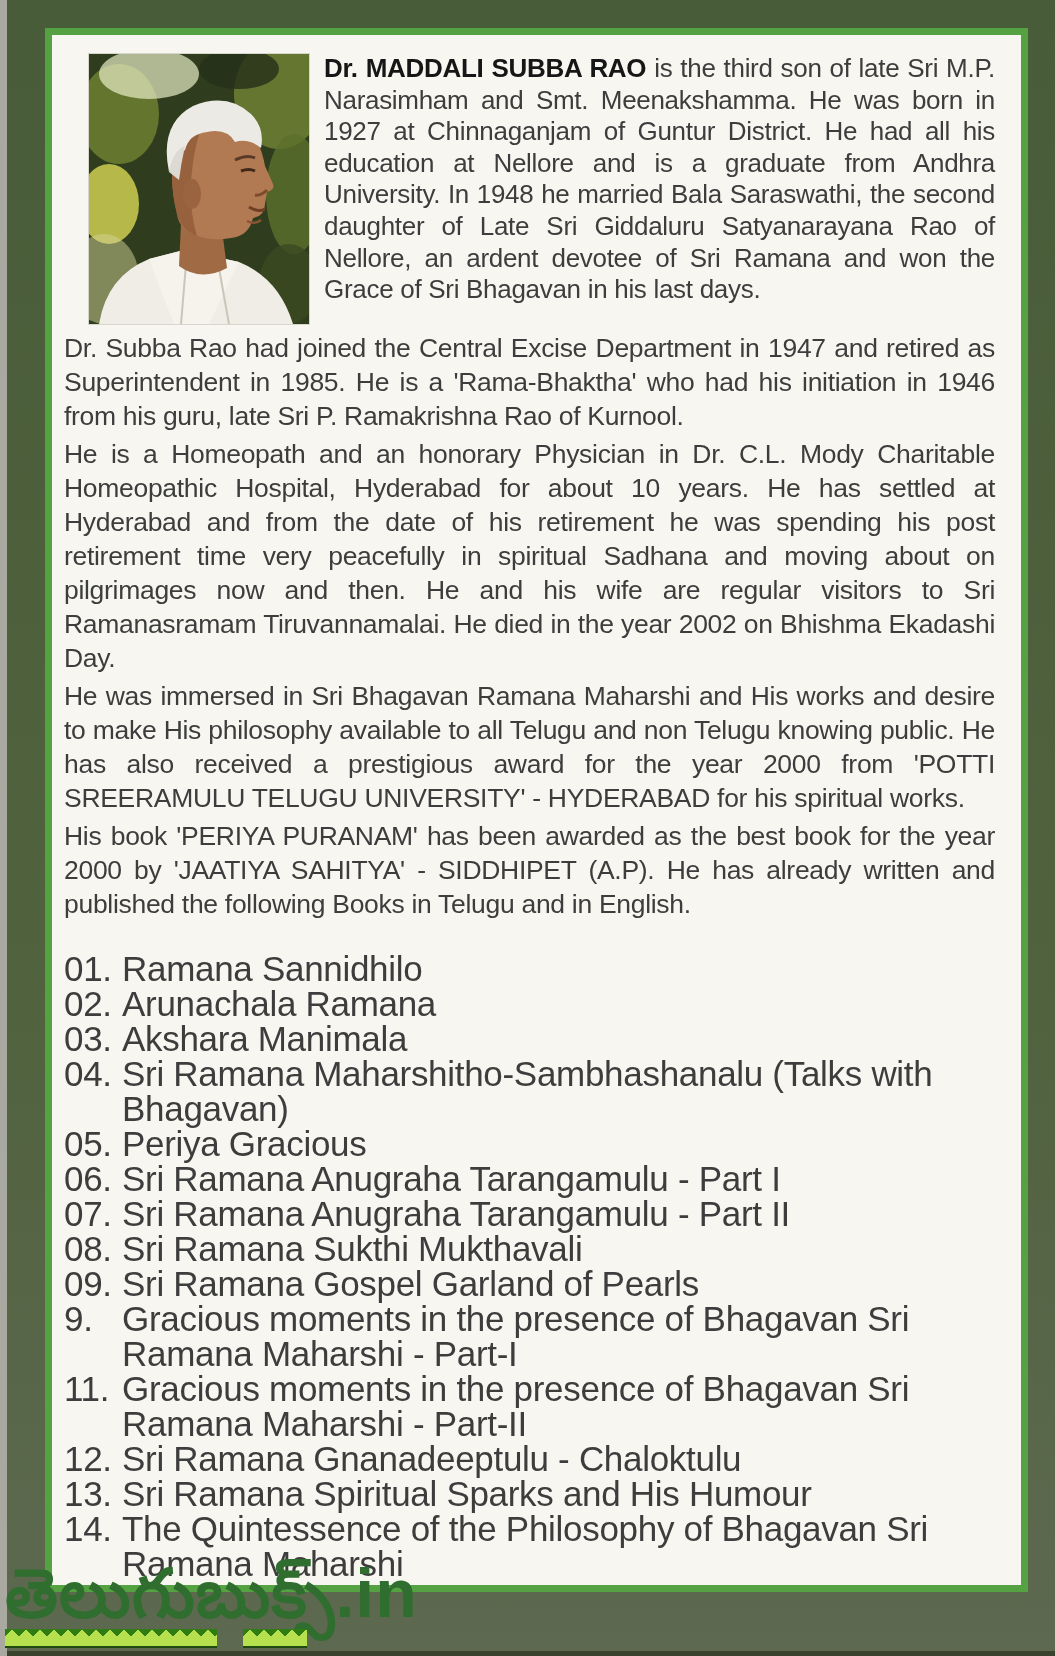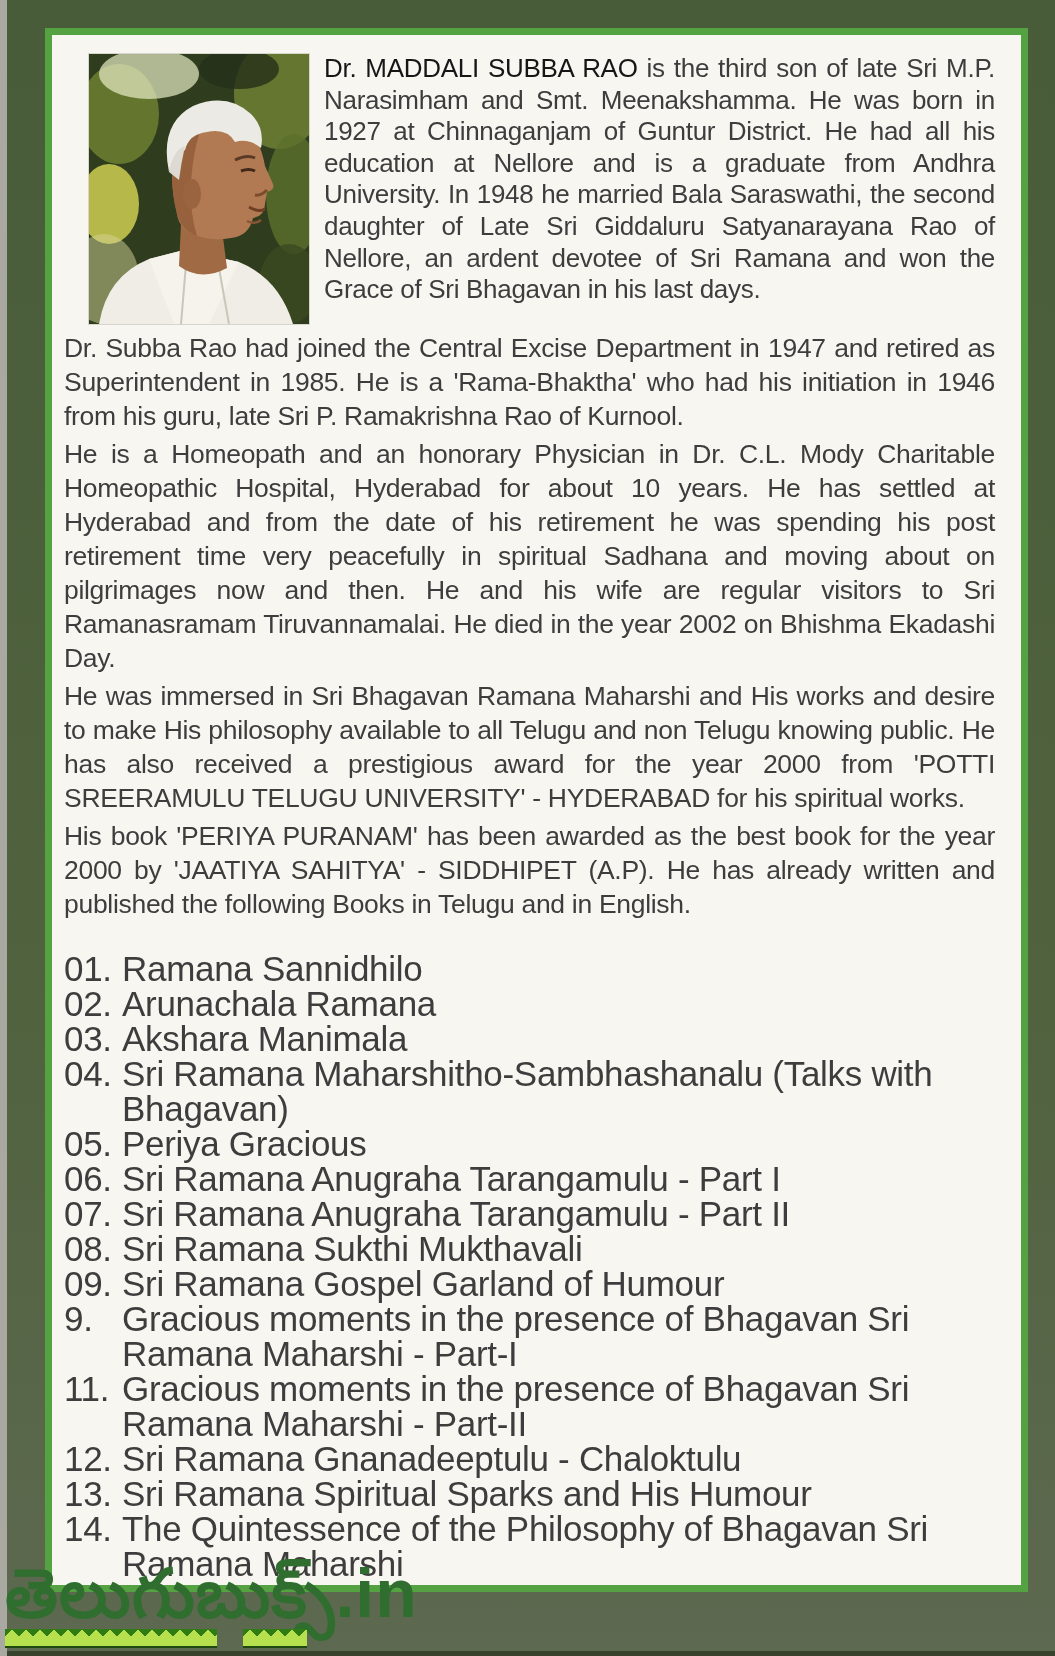--- a/index.html
+++ b/index.html
@@ -18,21 +18,21 @@
   }
   .content{padding:18px 26px 0 12px;color:#3d3d3d;}
 
   .intro-row{display:flex;gap:14px;}
   .photo-wrap{flex:0 0 220px;margin-left:24px;}
   .photo-wrap svg{display:block;border:1px solid #d8d5cc;}
   .intro-text{
     flex:1;font-size:26px;line-height:31.6px;text-align:justify;
     letter-spacing:-0.3px;margin:0;
   }
-  .intro-text .bold-name{font-weight:400;color:#161616;}
+  .intro-text .bold-name{font-weight:700;color:#161616;}
 
   p.bio{
     font-size:26.5px;line-height:34px;text-align:justify;
     letter-spacing:-0.3px;margin:4px 0 0 0;
   }
   p.first-after-photo{margin-top:6px;}
 
   .book-list{margin-top:30px;}
   .book-row{display:flex;font-size:35px;line-height:35px;letter-spacing:-0.3px;}
   .book-row .num{flex:0 0 58px;}
@@ -133,21 +133,21 @@
       <div class="book-row">
           <span class="num">07.</span>
           <span class="title">Sri Ramana Anugraha Tarangamulu - Part II</span>
         </div>
       <div class="book-row">
           <span class="num">08.</span>
           <span class="title">Sri Ramana Sukthi Mukthavali</span>
         </div>
       <div class="book-row">
           <span class="num">09.</span>
-          <span class="title">Sri Ramana Gospel Garland of Humour</span>
+          <span class="title">Sri Ramana Gospel Garland of Pearls</span>
         </div>
       <div class="book-row">
           <span class="num">9.</span>
           <span class="title">Gracious moments in the presence of Bhagavan Sri Ramana Maharshi - Part-I</span>
         </div>
       <div class="book-row">
           <span class="num">11.</span>
           <span class="title">Gracious moments in the presence of Bhagavan Sri Ramana Maharshi - Part-II</span>
         </div>
       <div class="book-row">

